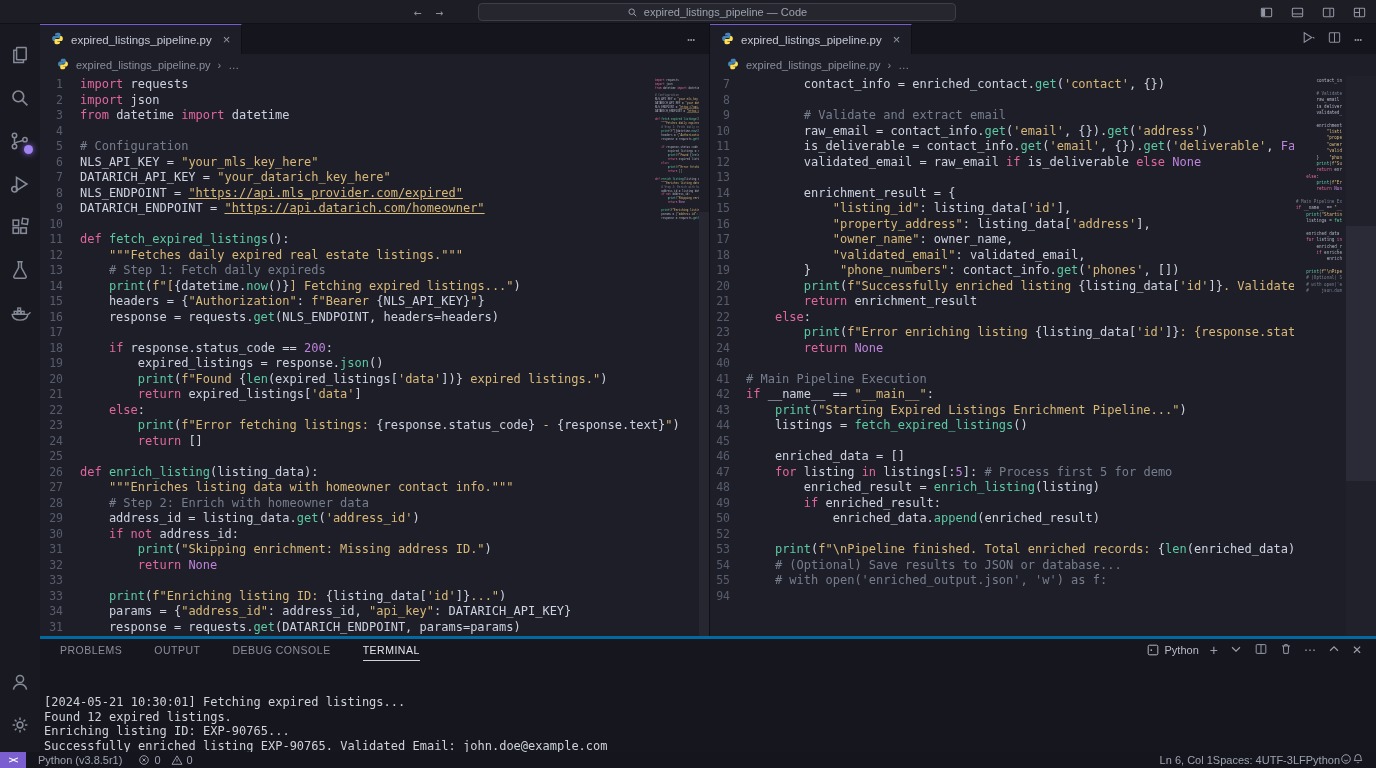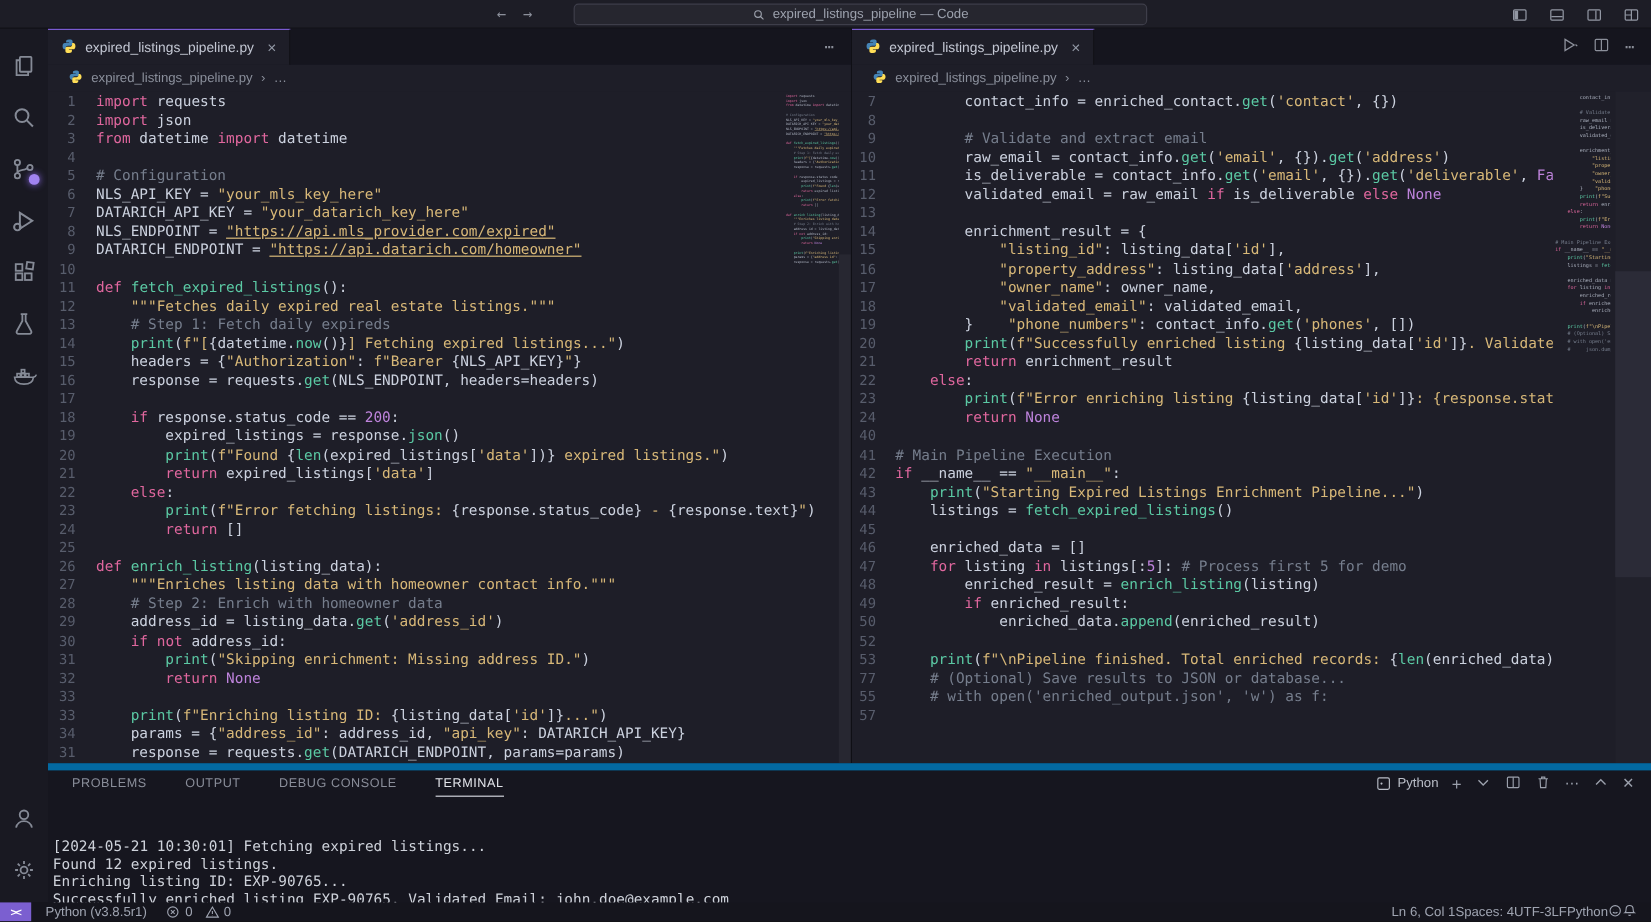--- a/index.html
+++ b/index.html
@@ -70,21 +70,21 @@
   .mm-inner{ transform-origin:0 0; white-space:pre; }
   .mm-l .mm-inner{ transform:scale(0.33); width:1400px; }
   .mm-r .mm-inner{ transform:scale(0.53); width:900px; }
   .mm-row{ font-size:8px; line-height:12px; white-space:pre; color:#aeb4c2; }
   .lscroll{ position:absolute; right:0; top:136px; bottom:0; width:10px; background:rgba(255,255,255,0.045); }
   .rscroll{ position:absolute; right:0; top:0; width:30px; bottom:0; background:#21212b; }
   .rscroll .slider{ position:absolute; left:0; right:0; top:150px; height:255px; background:#2b2b37; }
 
   
   .panel{ position:absolute; left:0; right:0; top:636px; height:116px; background:#16161f;
-          border-top:6px solid #0369a1; z-index:3; }
+          border-top:3px solid #0369a1; z-index:3; }
   .panel-header{ height:22px; display:flex; align-items:center; padding-left:60px; position:relative; }
   .panel-tab{ margin-right:32px; font-size:10.5px; letter-spacing:0.5px; color:#8a8e9a; height:22px;
               display:flex; align-items:center; border-bottom:1px solid transparent;
               font-family:"Liberation Sans",sans-serif; }
   .panel-tab.active{ color:#e2e4ea; border-bottom-color:#cfd2da;text-align:center; }
   .panel-actions{ position:absolute; right:14px; top:0; height:22px; display:flex; align-items:center; gap:11px;
                   color:#9ba0ac; font-size:12px; font-family:"Liberation Sans",sans-serif; }
   .panel-actions svg{ width:14px; height:14px; }
   .shell-chip{ display:flex; align-items:center; gap:5px; font-size:11px; color:#b9bdc7; }
   .terminal{ padding:5px 0 0 44px; font-size:12px; line-height:14.5px; color:#ced2da; white-space:pre; }
@@ -343,23 +343,23 @@
             <div class="row"><span class="ln">43</span><span class="lc">    <span class="tf">print</span>(<span class="ts">"Starting Expired Listings Enrichment Pipeline..."</span>)</span></div>
             <div class="row"><span class="ln">44</span><span class="lc">    listings = <span class="tf">fetch_expired_listings</span>()</span></div>
             <div class="row"><span class="ln">45</span><span class="lc"> </span></div>
             <div class="row"><span class="ln">46</span><span class="lc">    enriched_data = []</span></div>
             <div class="row"><span class="ln">47</span><span class="lc">    <span class="tk">for</span> listing <span class="tk">in</span> listings[:<span class="tn">5</span>]: <span class="tc"># Process first 5 for demo</span></span></div>
             <div class="row"><span class="ln">48</span><span class="lc">        enriched_result = <span class="tf">enrich_listing</span>(listing)</span></div>
             <div class="row"><span class="ln">49</span><span class="lc">        <span class="tk">if</span> enriched_result:</span></div>
             <div class="row"><span class="ln">50</span><span class="lc">            enriched_data.<span class="tf">append</span>(enriched_result)</span></div>
             <div class="row"><span class="ln">52</span><span class="lc"> </span></div>
             <div class="row"><span class="ln">53</span><span class="lc">    <span class="tf">print</span>(<span class="ts">f"\nPipeline finished. Total enriched records: </span><span class="ti">{</span><span class="tf">len</span>(enriched_data))</span></div>
-            <div class="row"><span class="ln">77</span><span class="lc">    <span class="tc"># (Optional) Save results to JSON or database...</span></span></div>
+            <div class="row"><span class="ln">54</span><span class="lc">    <span class="tc"># (Optional) Save results to JSON or database...</span></span></div>
             <div class="row"><span class="ln">55</span><span class="lc">    <span class="tc"># with open('enriched_output.json', 'w') as f:</span></span></div>
-            <div class="row"><span class="ln">57</span><span class="lc"> </span></div>
+            <div class="row"><span class="ln">94</span><span class="lc"> </span></div>
           </div>
         <div class="minimap mm-r">
             <div class="mm-inner"><div class="mm-row">        contact_info = enriched_contact.(, {})</div><div class="mm-row"> </div><div class="mm-row">        <span class="tc"># Validate and extract email</span></div><div class="mm-row">        raw_email = contact_info.(, {}).()</div><div class="mm-row">        is_deliverable = contact_info.(, {}).(, )</div><div class="mm-row">        validated_email = raw_email  is_deliverable  </div><div class="mm-row"> </div><div class="mm-row">        enrichment_result = {</div><div class="mm-row">            <span class="ts">"listing_id"</span>: listing_data[],</div><div class="mm-row">            <span class="ts">"property_address"</span>: listing_data[],</div><div class="mm-row">            <span class="ts">"owner_name"</span>: owner_name,</div><div class="mm-row">            <span class="ts">"validated_email"</span>: validated_email,</div><div class="mm-row">        }    <span class="ts">"phone_numbers"</span>: contact_info.(, [])</div><div class="mm-row">        <span class="tf">print</span>(<span class="ts">f"Successfully enriched listing </span>listing_data[]</div><div class="mm-row">        <span class="tk">return</span> enrichment_result</div><div class="mm-row">    <span class="tk">else</span>:</div><div class="mm-row">        <span class="tf">print</span>(<span class="ts">f"Error enriching listing </span>listing_data[]</div><div class="mm-row">        <span class="tk">return</span> <span class="tn">None</span></div><div class="mm-row"> </div><div class="mm-row"><span class="tc"># Main Pipeline Execution</span></div><div class="mm-row"><span class="tk">if</span> __name__ == <span class="ts">"__main__"</span>:</div><div class="mm-row">    <span class="tf">print</span>(<span class="ts">"Starting Expired Listings Enrichment Pipeline..."</span>)</div><div class="mm-row">    listings = <span class="tf">fetch_expired_listings</span>()</div><div class="mm-row"> </div><div class="mm-row">    enriched_data = []</div><div class="mm-row">    <span class="tk">for</span> listing <span class="tk">in</span> listings[:]: </div><div class="mm-row">        enriched_result = (listing)</div><div class="mm-row">        <span class="tk">if</span> enriched_result:</div><div class="mm-row">            enriched_data.(enriched_result)</div><div class="mm-row"> </div><div class="mm-row">    <span class="tf">print</span>(<span class="ts">f"\nPipeline finished. Total enriched records: </span>(enriched_data))</div><div class="mm-row">    <span class="tc"># (Optional) Save results to JSON or database...</span></div><div class="mm-row">    <span class="tc"># with open('enriched_output.json', 'w') as f:</span></div><div class="mm-row">    <span class="tc">#     json.dump(enriched_data, f, indent=2)</span></div><div class="mm-row"> </div></div>
           </div>
         <div class="rscroll">
             <div class="slider"></div>
           </div>
       </div>
     </div>
   </div>

